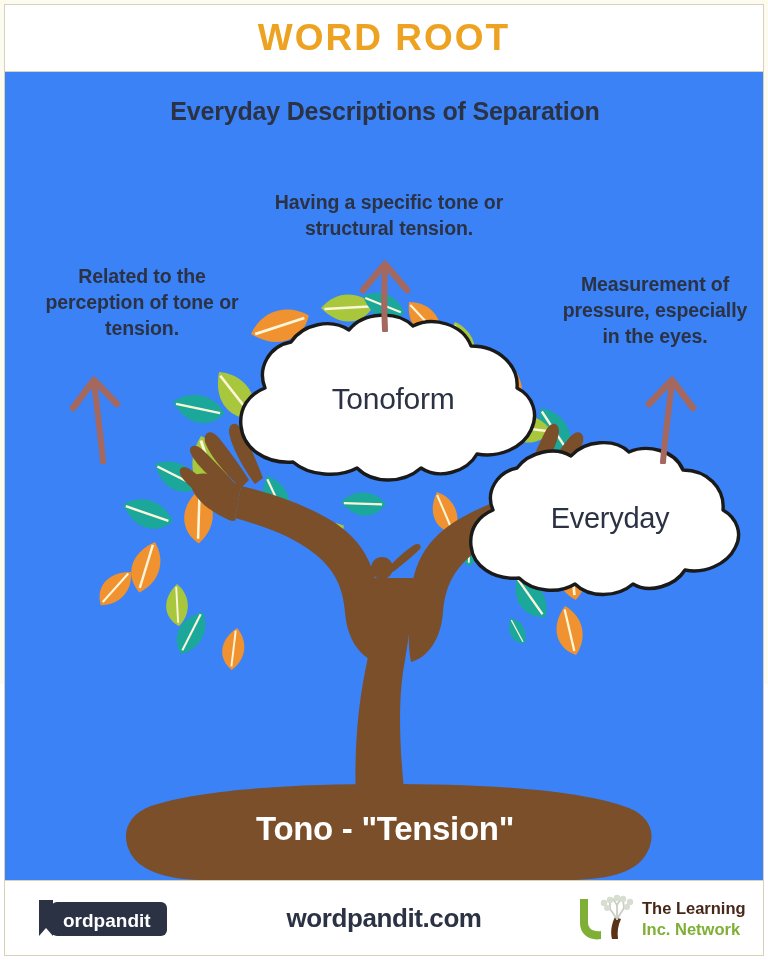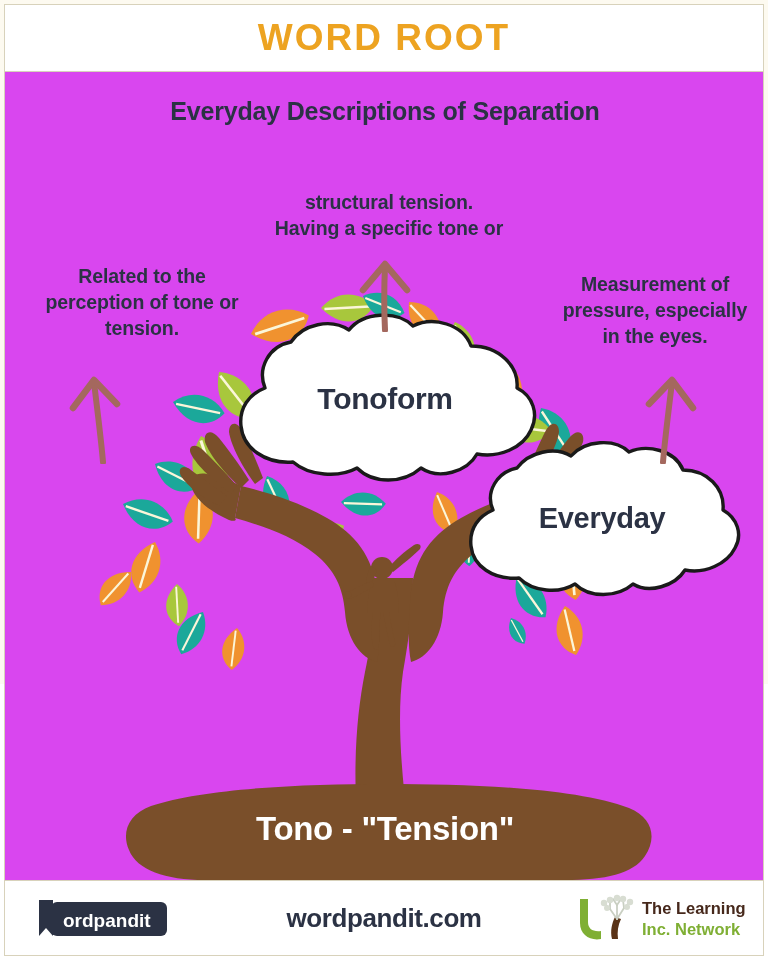--- a/index.html
+++ b/index.html
@@ -25,21 +25,21 @@
   }
   .header-title{
     font-size:37px;font-weight:bold;letter-spacing:2.0px;
     color:#eda321;
     font-family:"Liberation Sans", sans-serif;
   }
 
   
   .body-area{
     position:absolute;left:4px;top:72px;width:760px;height:808px;
-    background:#d946ef;
+    background:#3b82f6;
     border-left:1px solid #d8d2bb;
     border-right:1px solid #d8d2bb;
     box-sizing:border-box;
     overflow:hidden;
   }
   .subtitle{
     position:absolute;left:0;top:25px;width:760px;text-align:center;
     font-size:25px;font-weight:bold;color:#2b3244;letter-spacing:-0.2px;
   }
 
@@ -56,22 +56,22 @@
 
   
   .arrow{position:absolute;z-index:13;}
 
   
   .illus{position:absolute;left:0;top:0;width:760px;height:808px;z-index:5;}
 
   
   .cloud{position:absolute;z-index:12;}
   .cloud .label{
-    position:absolute;left:0;width:100%;text-align:center;
-    font-weight:bold;color:#2b3244;
+    position:absolute;left:8px;width:100%;text-align:center;
+    font-weight:normal;color:#2b3244;
     letter-spacing:-0.3px;
   }
   #cloud-top{left:222px;top:236px;width:316px;height:180px;}
   #cloud-top .label{top:74px;font-size:30px;}
   #cloud-left{left:10px;top:364px;width:290px;height:166px;}
   #cloud-left .label{top:66px;font-size:29px;}
   #cloud-right{left:452px;top:364px;width:290px;height:166px;}
   #cloud-right .label{top:66px;font-size:29px;}
 
   
@@ -305,22 +305,22 @@
       <path d="M42 94 C 40 70 36 40 33 14" stroke="#a4685e" stroke-width="6" fill="none" stroke-linecap="round"></path>
       <path d="M12 40 L 33 12 L 56 36" stroke="#a4685e" stroke-width="6.5" fill="none" stroke-linecap="round" stroke-linejoin="round"></path>
     </svg>
 
     <svg class="arrow" style="left:628px;top:296px;width:72px;height:96px;" viewBox="0 0 72 96">
       <path d="M30 94 C 32 70 36 40 39 14" stroke="#a4685e" stroke-width="6" fill="none" stroke-linecap="round"></path>
       <path d="M16 36 L 39 12 L 60 40" stroke="#a4685e" stroke-width="6.5" fill="none" stroke-linecap="round" stroke-linejoin="round"></path>
     </svg>
 
     <div class="desc desc-top">
+      <div>Having a specific tone or</div>
       <div>structural tension.</div>
-      <div>Having a specific tone or</div>
     </div>
 
     <div class="desc desc-left">
       <div>Related to the</div>
       <div>perception of tone or</div>
       <div>tension.</div>
     </div>
 
     <div class="desc desc-right">
       <div>Measurement of</div>

